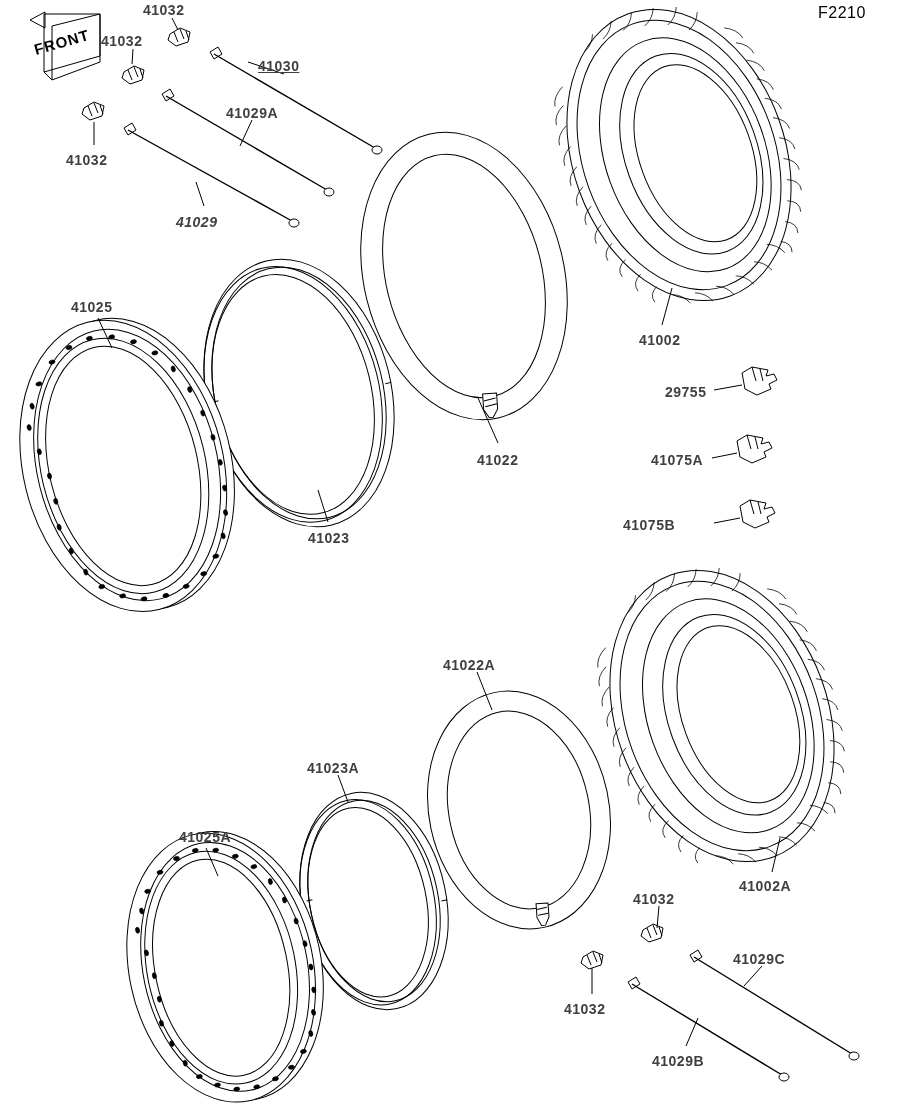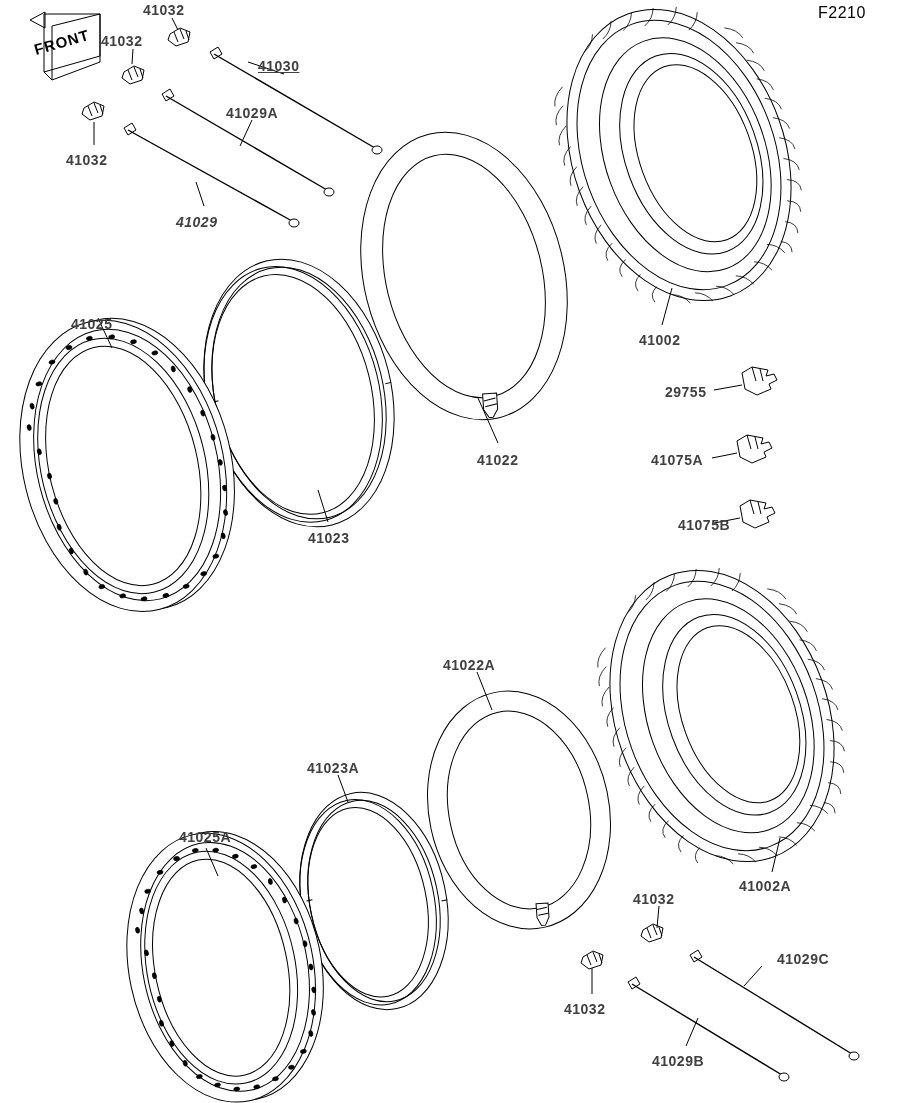--- a/index.html
+++ b/index.html
@@ -381,28 +381,28 @@
 
   <div class="corner-code" style="left:818px; top:4px;">F2210</div>
 
   <div class="lbl" style="left:143px; top:2px;">41032</div>
   <div class="lbl" style="left:101px; top:33px;">41032</div>
   <div class="lbl" style="left:258px; top:58px;text-decoration:underline;">41030</div>
   <div class="lbl" style="left:219px; top:105px;margin-left:7px;">41029A</div>
   <div class="lbl" style="left:66px; top:152px;">41032</div>
   <div class="lbl" style="left:176px; top:214px;font-style:italic;">41029</div>
   <div class="lbl" style="left:639px; top:332px;">41002</div>
-  <div class="lbl" style="left:71px; top:316px;">41025</div>
+  <div class="lbl" style="left:71px; top:299px;">41025</div>
   <div class="lbl" style="left:477px; top:452px;">41022</div>
   <div class="lbl" style="left:308px; top:530px;">41023</div>
   <div class="lbl" style="left:665px; top:384px;">29755</div>
   <div class="lbl" style="left:651px; top:452px;">41075A</div>
-  <div class="lbl" style="left:678px; top:517px;">41075B</div>
+  <div class="lbl" style="left:623px; top:517px;">41075B</div>
   <div class="lbl" style="left:443px; top:657px;">41022A</div>
   <div class="lbl" style="left:307px; top:760px;">41023A</div>
   <div class="lbl" style="left:179px; top:829px;">41025A</div>
   <div class="lbl" style="left:739px; top:878px;">41002A</div>
   <div class="lbl" style="left:633px; top:891px;">41032</div>
   <div class="lbl" style="left:564px; top:1001px;">41032</div>
-  <div class="lbl" style="left:733px; top:951px;margin-left:44px;">41029C</div>
+  <div class="lbl" style="left:733px; top:951px;">41029C</div>
   <div class="lbl" style="left:652px; top:1053px;">41029B</div>
 
 </div>
 
 </body></html>

